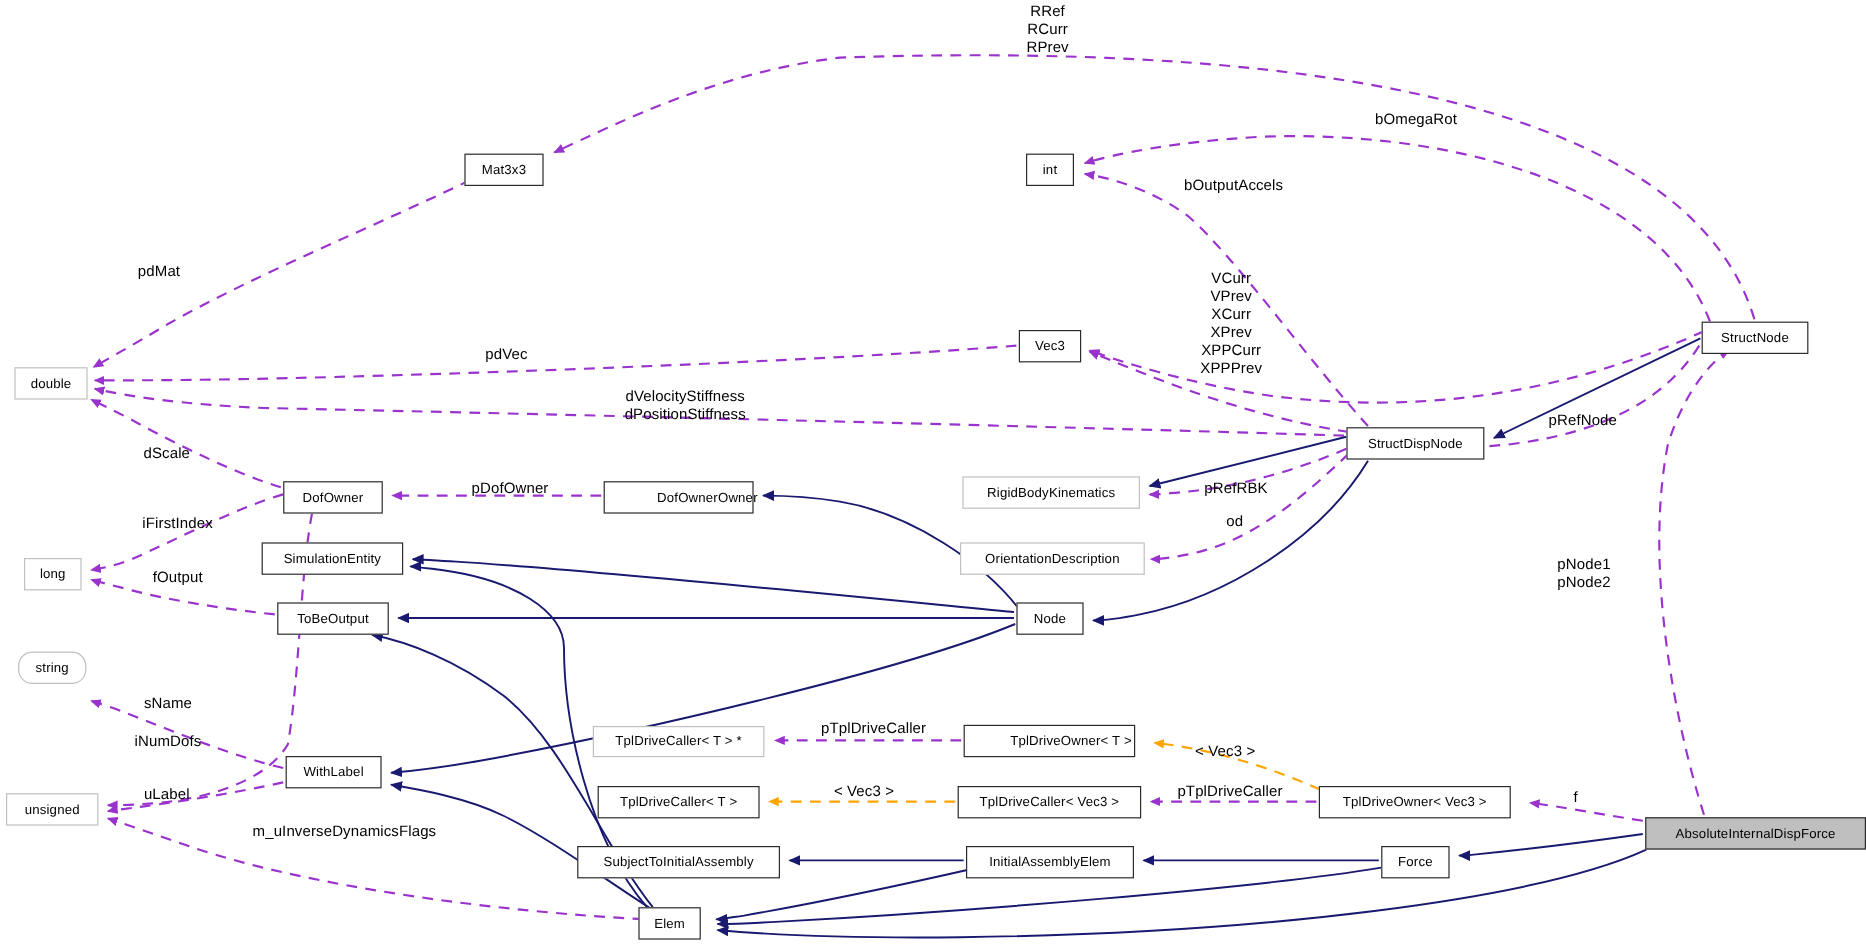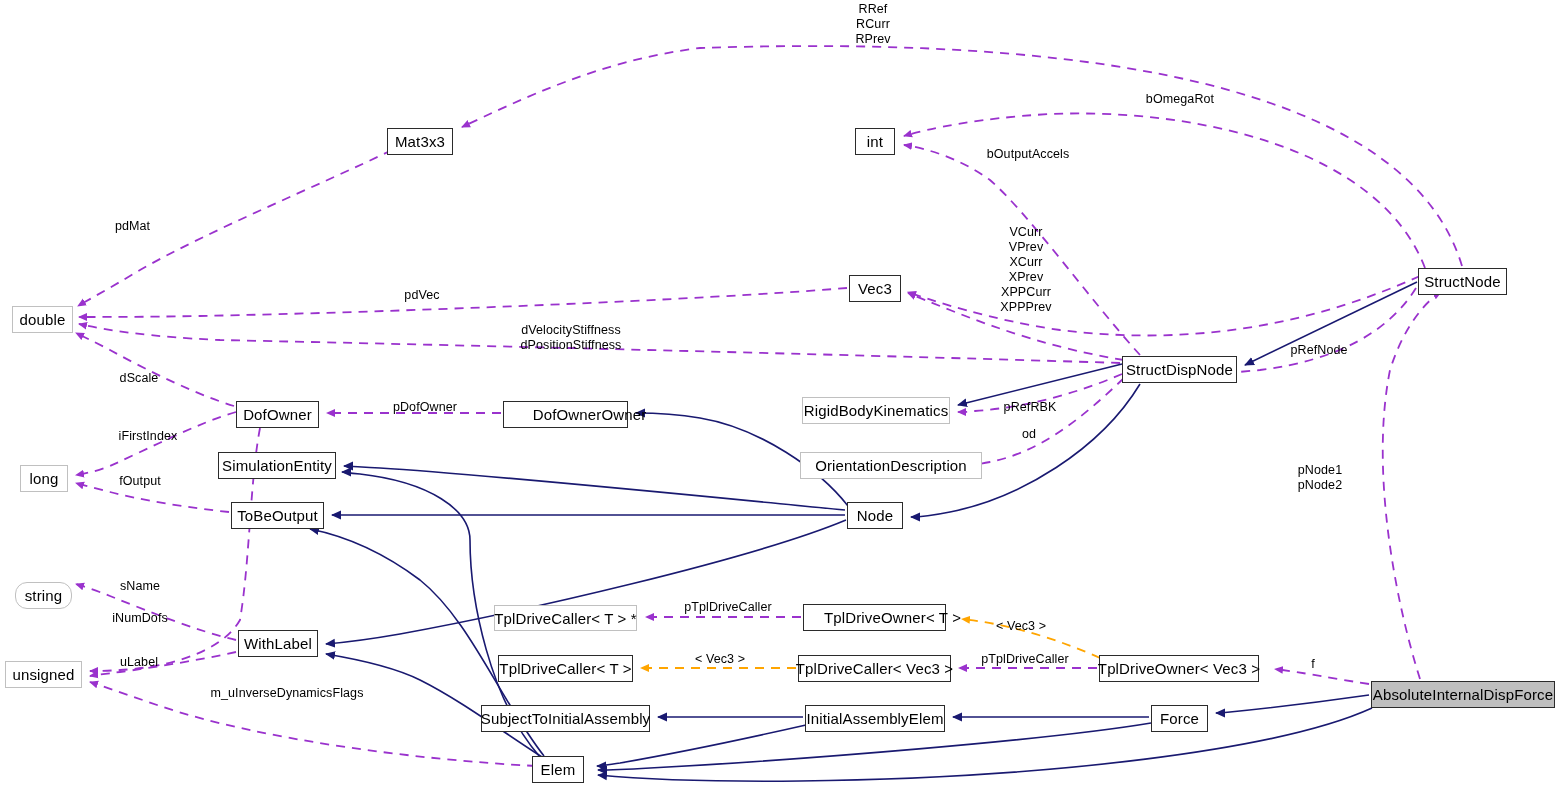--- a/index.html
+++ b/index.html
@@ -22,21 +22,21 @@
     top: 0;
     width: 1555px;
     height: 788px;
   }
   .node-box {
     position: absolute;
     box-sizing: border-box;
     display: flex;
     align-items: center;
     justify-content: center;
-    font-size: 15px;
+    font-size: 11px;
     color: #000000;
     white-space: nowrap;
     background: #ffffff;
     border: 1px solid #404040;
     z-index: 5;
     letter-spacing: 0.15px;
   }
   
   .node-box.solid {
     border: 1.6px solid #2b2b2b;
@@ -170,21 +170,21 @@
       <path d="M542,757 C500,730 460,700 420,680 C390,665 350,658 326,654"></path>
     </g>
   </svg>
 
   <div class="node-box light" style="left: 12px; top: 306px; width: 61px; height: 27px;">
       <span>double</span>
     </div>
   <div class="node-box light" style="left: 20px; top: 465px; width: 48px; height: 27px;">
       <span>long</span>
     </div>
-  <div class="node-box light" style="left: 15px; top: 582px; width: 57px; height: 27px; border-radius: 12px;">
+  <div class="node-box light" style="left: 15px; top: 543px; width: 57px; height: 27px; border-radius: 12px;">
       <span>string</span>
     </div>
   <div class="node-box light" style="left: 5px; top: 661px; width: 77px; height: 27px;">
       <span>unsigned</span>
     </div>
   <div class="node-box solid" style="left: 387px; top: 128px; width: 66px; height: 27px;">
       <span>Mat3x3</span>
     </div>
   <div class="node-box solid" style="left: 236px; top: 401px; width: 83px; height: 27px;">
       <span>DofOwner</span>
@@ -215,21 +215,21 @@
     </div>
   <div class="node-box solid" style="left: 855px; top: 128px; width: 40px; height: 27px;">
       <span>int</span>
     </div>
   <div class="node-box solid" style="left: 849px; top: 275px; width: 52px; height: 27px;">
       <span>Vec3</span>
     </div>
   <div class="node-box light" style="left: 802px; top: 397px; width: 148px; height: 27px; justify-content: center;">
       <span>RigidBodyKinematics</span>
     </div>
-  <div class="node-box light" style="left: 800px; top: 452px; width: 182px; height: 27px;">
+  <div class="node-box light" style="left: 800px; top: 452px; width: 154px; height: 27px;">
       <span>OrientationDescription</span>
     </div>
   <div class="node-box solid" style="left: 847px; top: 502px; width: 56px; height: 27px;">
       <span>Node</span>
     </div>
   <div class="node-box solid" style="left: 803px; top: 604px; width: 143px; height: 27px; padding-left: 36px;">
       <span>TplDriveOwner&lt; T &gt;</span>
     </div>
   <div class="node-box solid" style="left: 798px; top: 655px; width: 153px; height: 27px;">
       <span>TplDriveCaller&lt; Vec3 &gt;</span>
@@ -269,21 +269,21 @@
   <div class="edge-label" style="left: 506px; top: 323px; width: 130px;">dVelocityStiffness
 dPositionStiffness</div>
   <div class="edge-label" style="left: 1280px; top: 343px; width: 78px;">pRefNode</div>
   <div class="edge-label" style="left: 113px; top: 371px; width: 52px;">dScale</div>
   <div class="edge-label" style="left: 381px; top: 400px; width: 88px;">pDofOwner</div>
   <div class="edge-label" style="left: 995px; top: 400px; width: 70px;">pRefRBK</div>
   <div class="edge-label" style="left: 1018px; top: 427px; width: 22px;">od</div>
   <div class="edge-label" style="left: 106px; top: 429px; width: 84px;">iFirstIndex</div>
   <div class="edge-label" style="left: 1289px; top: 463px; width: 62px;">pNode1
 pNode2</div>
-  <div class="edge-label" style="left: 111px; top: 474px; width: 58px;">fOutput</div>
+  <div class="edge-label" style="left: 111px; top: 474px; width: 58px; text-align: right;">fOutput</div>
   <div class="edge-label" style="left: 112px; top: 579px; width: 56px;">sName</div>
   <div class="edge-label" style="left: 673px; top: 600px; width: 110px;">pTplDriveCaller</div>
   <div class="edge-label" style="left: 988px; top: 619px; width: 66px;">&lt; Vec3 &gt;</div>
   <div class="edge-label" style="left: 101px; top: 611px; width: 78px;">iNumDofs</div>
   <div class="edge-label" style="left: 113px; top: 655px; width: 52px;">uLabel</div>
   <div class="edge-label" style="left: 687px; top: 652px; width: 66px;">&lt; Vec3 &gt;</div>
   <div class="edge-label" style="left: 970px; top: 652px; width: 110px;">pTplDriveCaller</div>
   <div class="edge-label" style="left: 1308px; top: 657px; width: 10px;">f</div>
   <div class="edge-label" style="left: 191px; top: 686px; width: 192px;">m_uInverseDynamicsFlags</div>
 

